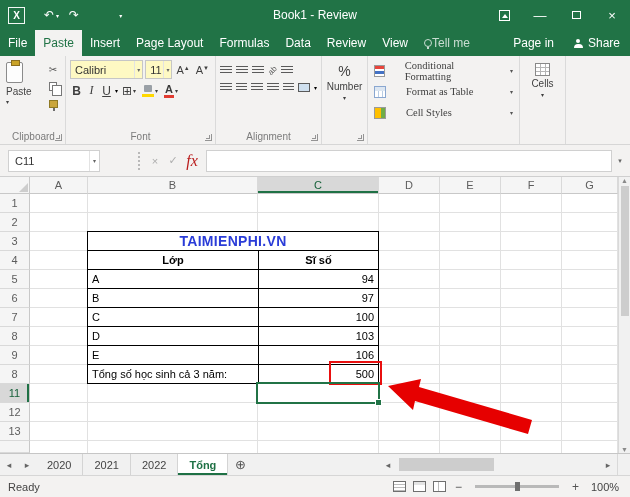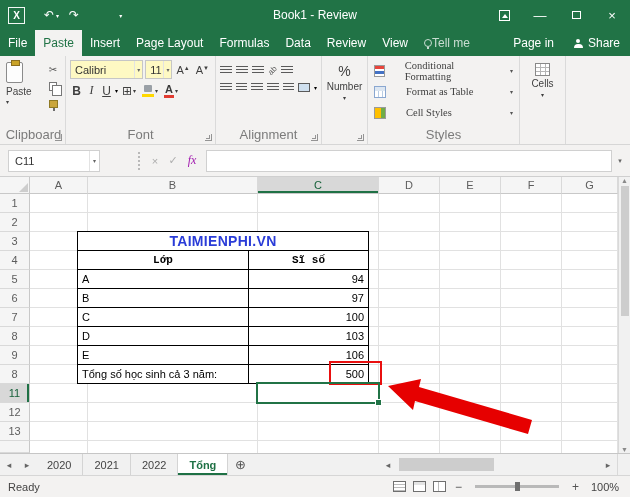--- a/index.html
+++ b/index.html
@@ -31,21 +31,21 @@
   .signin { margin-left:auto; padding:0 10px; display:flex; align-items:center; }
   .share { padding:0 10px; display:flex; align-items:center; gap:5px; }
   .person { width:9px; height:9px; position:relative; }
   .person::before { content:""; position:absolute; top:0; left:2px; width:4px; height:4px; border-radius:50%; background:#fff; }
   .person::after { content:""; position:absolute; bottom:0; left:0; width:9px; height:4px; border-radius:4px 4px 0 0; background:#fff; }
 
   
   .ribbon { height:89px; background:#f3f2f1; border-bottom:1px solid #d6d6d6; display:flex; padding-left:2px; }
   .rgroup { position:relative; border-right:1px solid #dadada; padding:4px 4px 16px; }
   .g-clip{width:64px}.g-font{width:150px}.g-align{width:106px}.g-number{width:46px}.g-styles{width:152px}.g-cells{width:46px}.g-edit{width:46px}
-  .glabel { position:absolute; bottom:2px; left:0; right:0; text-align:center; font-size:13px; color:#7b7b7b; }
+  .glabel { position:absolute; bottom:2px; left:0; right:0; text-align:center; font-size:10px; color:#7b7b7b; }
   .launcher { position:absolute; right:3px; bottom:3px; width:7px; height:7px; border-right:1px solid #949494; border-bottom:1px solid #949494; }
   .launcher::before { content:""; position:absolute; right:1px; bottom:1px; width:3px; height:3px; border-right:1px solid #949494; border-bottom:1px solid #949494; }
 
   .clip-wrap { display:flex; gap:5px; }
   .paste { width:34px; display:flex; flex-direction:column; align-items:flex-start; font-size:10px; color:#444; padding-top:2px; gap:1px; }
   .clipboard-ico { width:17px; height:21px; background:#fdfdfd; border:1px solid #8b8b8b; border-radius:2px; position:relative; margin-bottom:2px; }
   .clipboard-ico::before { content:""; position:absolute; top:-3px; left:4px; width:7px; height:4px; background:#c9a227; border:1px solid #8b6d1f; }
   .small-btns { display:flex; flex-direction:column; gap:4px; padding-top:3px; }
   .sbtn { width:16px; height:13px; display:flex; align-items:center; justify-content:center; font-size:10px; color:#555; }
   .copy-ico { width:8px; height:9px; border:1px solid #777; background:#fff; position:relative; }
@@ -84,21 +84,21 @@
   .mag { width:13px; height:13px; position:relative; }
   .mag::before { content:""; position:absolute; top:0; left:0; width:8px; height:8px; border:2px solid #5a5a5a; border-radius:50%; }
   .mag::after { content:""; position:absolute; bottom:0; right:0; width:5px; height:2px; background:#5a5a5a; transform:rotate(45deg); }
 
   
   .frow { height:32px; background:#f3f2f1; border-bottom:1px solid #cfcfcf; display:flex; align-items:center; padding:0 2px 0 8px; }
   .namebox { width:92px; height:22px; background:#fff; border:1px solid #d0d0d0; display:flex; align-items:center; font-size:11px; color:#333; padding-left:6px; }
   .namebox .carbox { margin-left:auto; align-self:stretch; display:flex; align-items:center; padding:0 3px; border-left:1px solid #e3e3e3; color:#666; }
   .fsep { height:18px; border-left:2px dotted #b9b9b9; margin:0 6px 0 38px; }
   .fbtn { width:18px; text-align:center; color:#adadad; font-size:11px; }
-  .fx { font-style:italic; color:#a21caf; font-family:"Liberation Serif",serif; font-size:12px; width:20px; text-align:center; }
+  .fx { font-style:italic; color:#b91c1c; font-family:"Liberation Serif",serif; font-size:16px; width:20px; text-align:center; }
   .finput { flex:1; height:22px; background:#fff; border:1px solid #d0d0d0; margin-left:4px; }
   .fcar { width:16px; text-align:center; color:#666; font-size:7px; }
 
   
   .grid { position:relative; height:276px; background:#fff; }
   .colhdr { display:flex; height:17px; }
   .corner { width:30px; background:#f5f5f5; border-right:1px solid #c8c8c8; border-bottom:1px solid #c8c8c8; position:relative; }
   .corner::after { content:""; position:absolute; right:1px; bottom:1px; border-left:9px solid transparent; border-bottom:9px solid #cdcdcd; }
   .chead { background:#f5f5f5; border-right:1px solid #d9d9d9; border-bottom:1px solid #c8c8c8; font-size:11px; color:#5c5c5c; display:flex; align-items:center; justify-content:center; }
   .w-a{width:58px}.w-b{width:170px}.w-c{width:121px}.w-d{width:61px}.w-e{width:61px}.w-f{width:61px}.w-g{width:56px}
@@ -113,27 +113,27 @@
       repeating-linear-gradient(to bottom,transparent 0px,transparent 18px,#e1e1e1 18px,#e1e1e1 19px),
       linear-gradient(to right,
         transparent 0px,transparent 57px,#e1e1e1 57px,#e1e1e1 58px,
         transparent 58px,transparent 227px,#e1e1e1 227px,#e1e1e1 228px,
         transparent 228px,transparent 348px,#e1e1e1 348px,#e1e1e1 349px,
         transparent 349px,transparent 409px,#e1e1e1 409px,#e1e1e1 410px,
         transparent 410px,transparent 470px,#e1e1e1 470px,#e1e1e1 471px,
         transparent 471px,transparent 531px,#e1e1e1 531px,#e1e1e1 532px,
         transparent 532px,transparent 587px,#e1e1e1 587px,#e1e1e1 588px);
   }
-  .xtable { position:absolute; left:47px; top:37px; width:292px; font-size:11px; color:#000; background:#fff; }
+  .xtable { position:absolute; left:57px; top:37px; width:292px; font-size:11px; color:#000; background:#fff; }
   .xrow { display:flex; height:19px; border:1px solid #000; border-top:none; align-items:stretch; }
   .xrow.first { border-top:1px solid #000; height:20px; }
   .xban { justify-content:center; align-items:center; color:#2a3cd8; font-weight:bold; font-size:14px; letter-spacing:.3px; display:flex; }
   .xc1 { width:170px; padding-left:4px; display:flex; align-items:center; }
   .xc2 { flex:1; border-left:1px solid #000; display:flex; align-items:center; justify-content:flex-end; padding-right:4px; }
-  .xhdr .xc1,.xhdr .xc2 { justify-content:center; font-weight:bold; padding:0;font-family:Liberation Mono, monospace; }
+  .xhdr .xc1,.xhdr .xc2 { justify-content:center; font-weight:bold; padding:0; }
   .sel-box { position:absolute; left:226px; top:188px; width:124px; height:22px; border:2px solid #217346; }
   .sel-box::after { content:""; position:absolute; right:-4px; bottom:-4px; width:5px; height:5px; background:#217346; border:1px solid #fff; }
   .red-box { position:absolute; left:299px; top:167px; width:53px; height:24px; border:2px solid #e90f0f; }
   .arrow-svg { position:absolute; left:0; top:0; pointer-events:none; }
   .vscroll { position:absolute; right:0; top:0; bottom:0; width:12px; background:#f1f1f1; border-left:1px solid #d9d9d9; display:flex; flex-direction:column; align-items:center; font-size:7px; color:#8a8a8a; }
   .vthumb { width:8px; height:130px; background:#cdcdcd; margin-top:2px; }
   .vsp { flex:1; }
 
   
   .sheetrow { height:22px; background:#f1f1f1; border-top:1px solid #c6c6c6; display:flex; align-items:stretch; font-size:11px; color:#444; }
@@ -327,21 +327,20 @@
       <div class="style-btn">
         <span class="fat-ico"></span>
         <span>Format as Table</span>
         <span class="car">▾</span>
       </div>
       <div class="style-btn">
         <span class="cs-ico"></span>
         <span>Cell Styles</span>
         <span class="car">▾</span>
       </div>
-      <span class="glabel">Styles</span>
     </div>
 
     <div class="rgroup g-cells">
       <div class="collapsed">
         <span class="cells-ico"></span>
         <span>Cells</span>
         <span class="car">▾</span>
       </div>
     </div>
 

